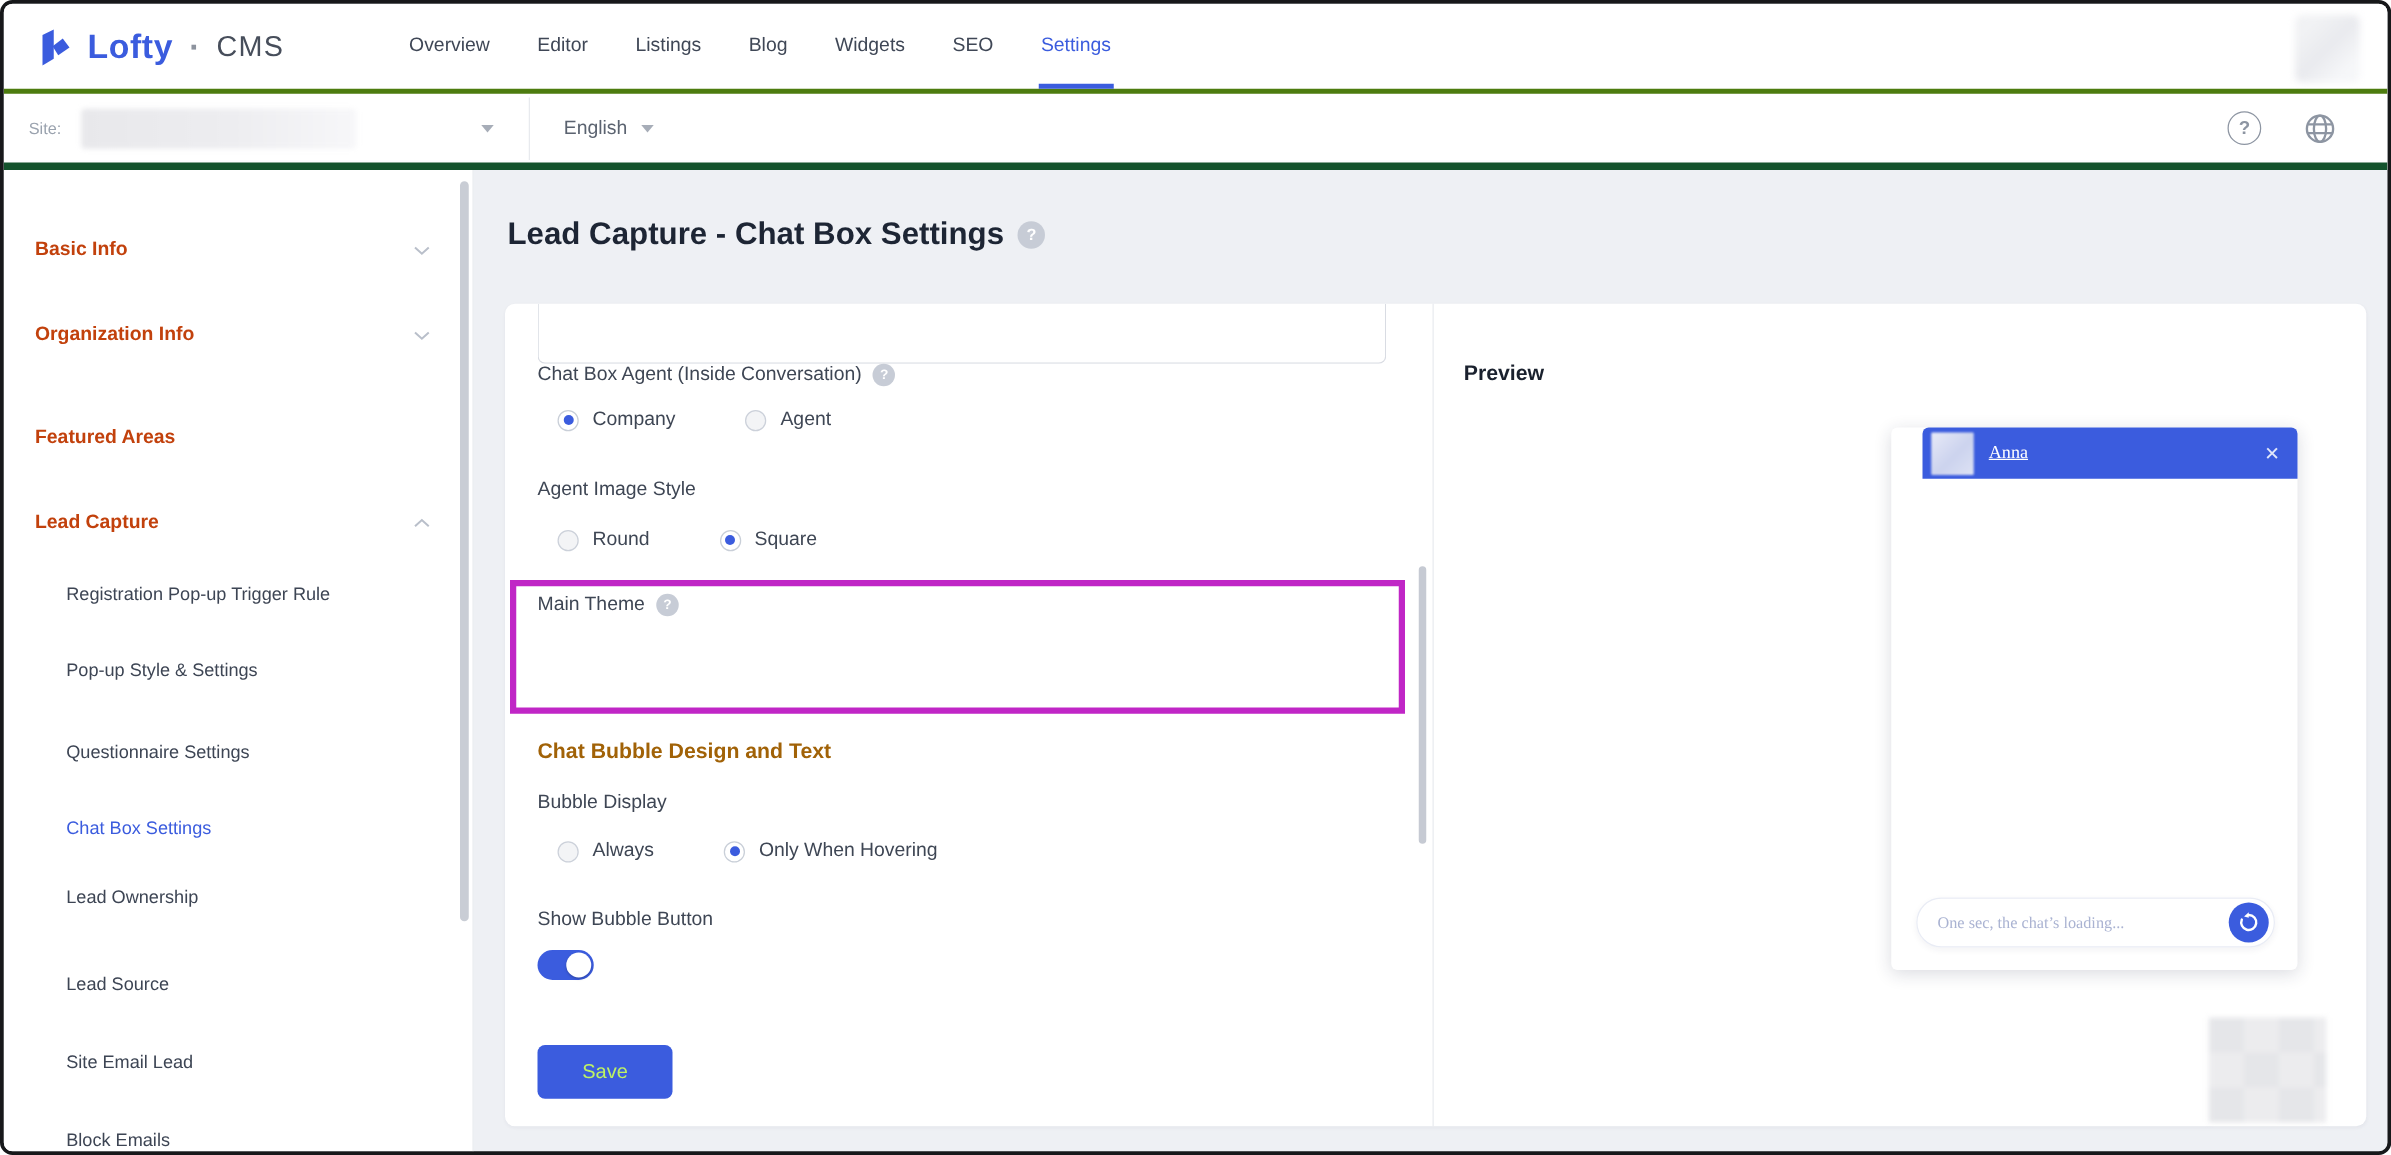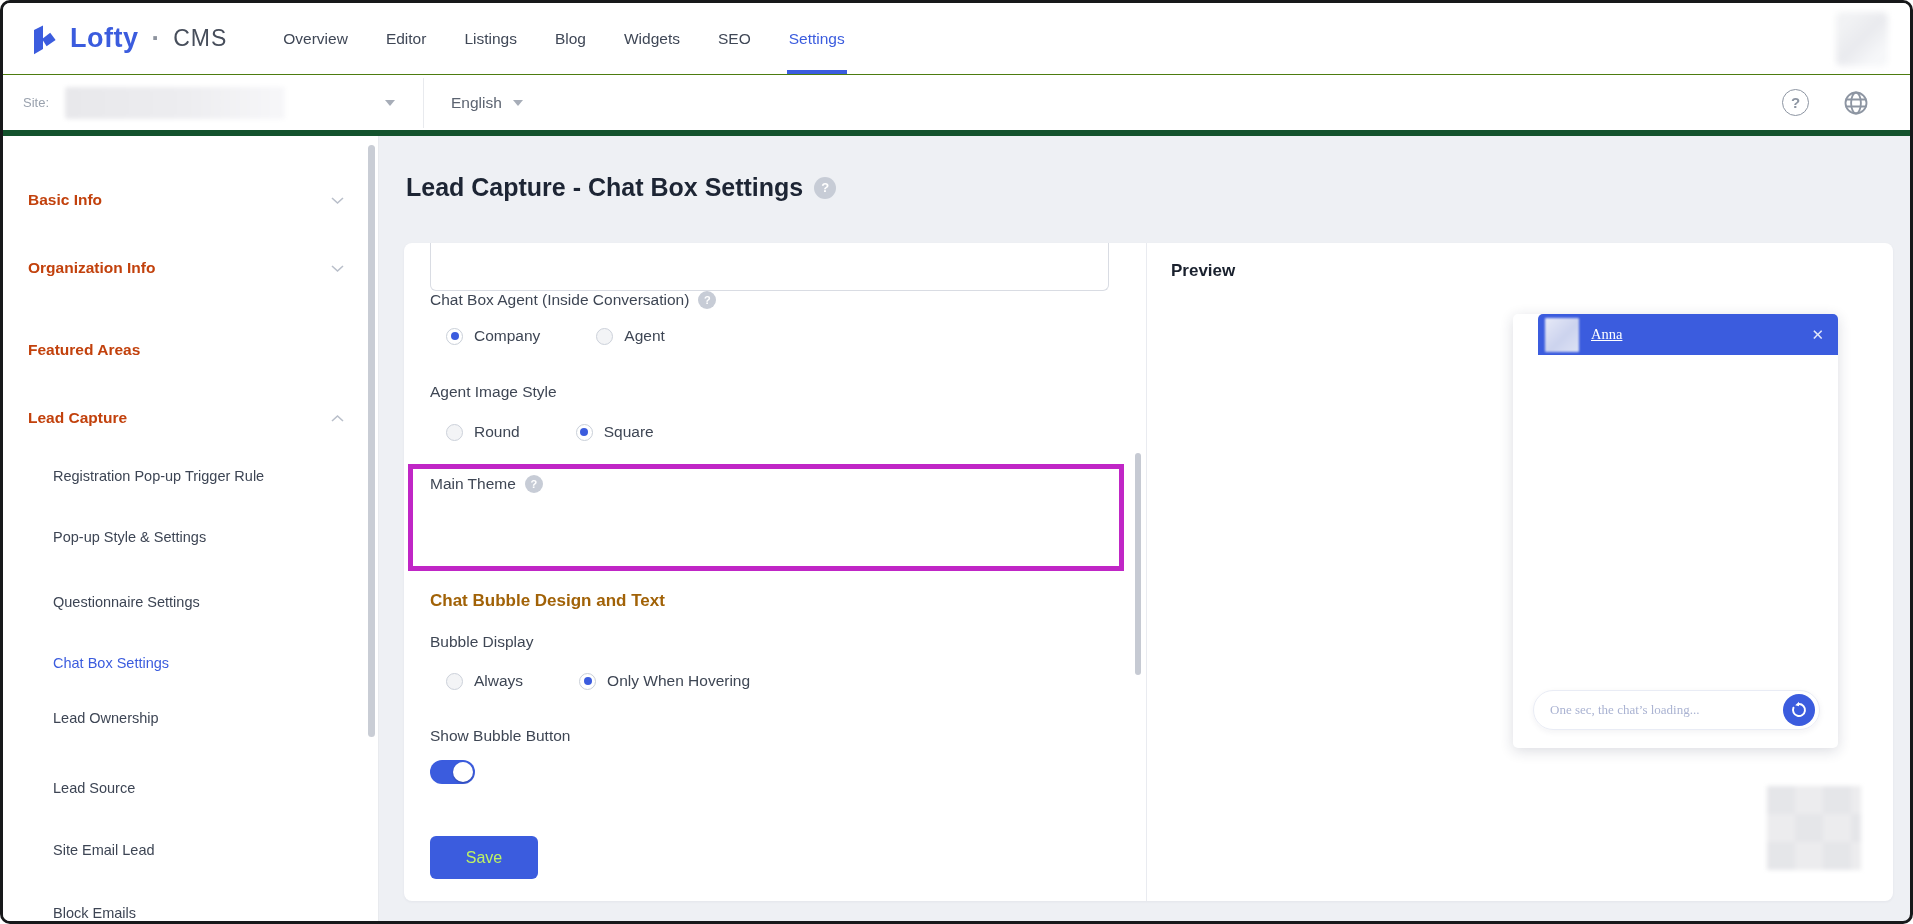--- a/index.html
+++ b/index.html
@@ -4,21 +4,21 @@
 <style>
   * { box-sizing: border-box; margin: 0; padding: 0; }
   body { background:#ffffff; font-family:"Liberation Sans", sans-serif; }
   .screen{
     position:relative; width:1913px; height:924px; background:#eef0f4;
     border:3px solid #17181a; border-radius:10px; overflow:hidden;
     --primary:#3b5cde;
   }
   
   .topnav{position:absolute;left:0;top:0;right:0;height:72px;background:#fff;
-    border-bottom:1px solid #4d7c0f;display:flex;align-items:center;z-index:5;}
+    border-bottom:4px solid #4d7c0f;display:flex;align-items:center;z-index:5;gap:44px;}
   .brand{display:flex;align-items:center;gap:9px;margin-left:22px;}
   .brand-name{font-size:27px;font-weight:700;color:var(--primary);letter-spacing:.5px;}
   .brand-dot{font-size:26px;color:#8d939e;margin:0 4px;font-weight:700;}
   .brand-product{font-size:23px;color:#474e5b;letter-spacing:1px;}
   .nav{display:flex;gap:38px;margin-left:56px;height:100%;align-items:stretch;}
   .nav-item{display:flex;align-items:center;font-size:15.5px;color:#3f4756;cursor:pointer;position:relative;}
   .nav-item.active{color:var(--primary);}
   .nav-item.active::after{content:'';position:absolute;left:-2px;right:-2px;bottom:0;height:4px;background:var(--primary);}
   .avatar-blur{position:absolute;right:22px;top:9px;width:52px;height:54px;border-radius:6px;
     background:linear-gradient(135deg,#f1f2f4 20%,#e9eaee 50%,#f6f7f9 80%);filter:blur(3px);}
@@ -74,21 +74,21 @@
   .swatch{position:absolute;right:15px;top:12px;width:22px;height:22px;border-radius:2px;background:var(--primary);cursor:pointer;}
   .toggle{position:absolute;left:26px;top:517px;width:45px;height:24px;border-radius:12px;background:#c6cad3;cursor:pointer;}
   .toggle.on{background:var(--primary);}
   .toggle .knob{position:absolute;top:2px;left:2px;width:20px;height:20px;border-radius:50%;background:#fff;
     box-shadow:0 1px 2px rgba(0,0,0,.25);}
   .toggle.on .knob{left:auto;right:2px;}
   .save-btn{position:absolute;left:26px;top:593px;width:108px;height:43px;border:none;border-radius:6px;
     background:var(--primary);color:#bef264;font-size:16px;font-family:inherit;cursor:pointer;}
   .col-scroll{position:absolute;right:5px;top:210px;width:6px;height:222px;border-radius:3px;background:#c6cad3;}
   
-  .preview-col{position:relative;flex:1;}
+  .preview-col{position:relative;flex:1;margin-top:28px;}
   .preview-title{position:absolute;left:24px;top:18px;font-size:17px;font-weight:700;color:#1a212e;}
   .chat-widget{position:absolute;left:366px;top:71px;width:325px;height:434px;background:#fff;border-radius:5px;
     box-shadow:0 3px 14px rgba(30,40,70,.16);padding-left:25px;}
   .chat-header{height:41px;background:var(--primary);border-radius:5px 5px 0 0;display:flex;align-items:center;color:#fff;}
   .chat-avatar{width:34px;height:34px;margin-left:7px;flex:none;border-radius:1px;
     background:linear-gradient(135deg,#e7eaf7 0%,#ccd3ee 55%,#dde2f4 100%);filter:blur(1px);}
   .chat-name{margin-left:12px;font-family:"Liberation Serif", serif;font-size:14.5px;text-decoration:underline;}
   .chat-close{margin-left:auto;margin-right:14px;font-size:15px;color:rgba(255,255,255,.85);cursor:pointer;}
   .chat-pill{position:absolute;left:20px;top:376px;width:287px;height:40px;border:1px solid #e9ecf5;border-radius:20px;
     box-shadow:0 2px 6px rgba(30,40,70,.06);display:flex;align-items:center;padding-left:16px;

